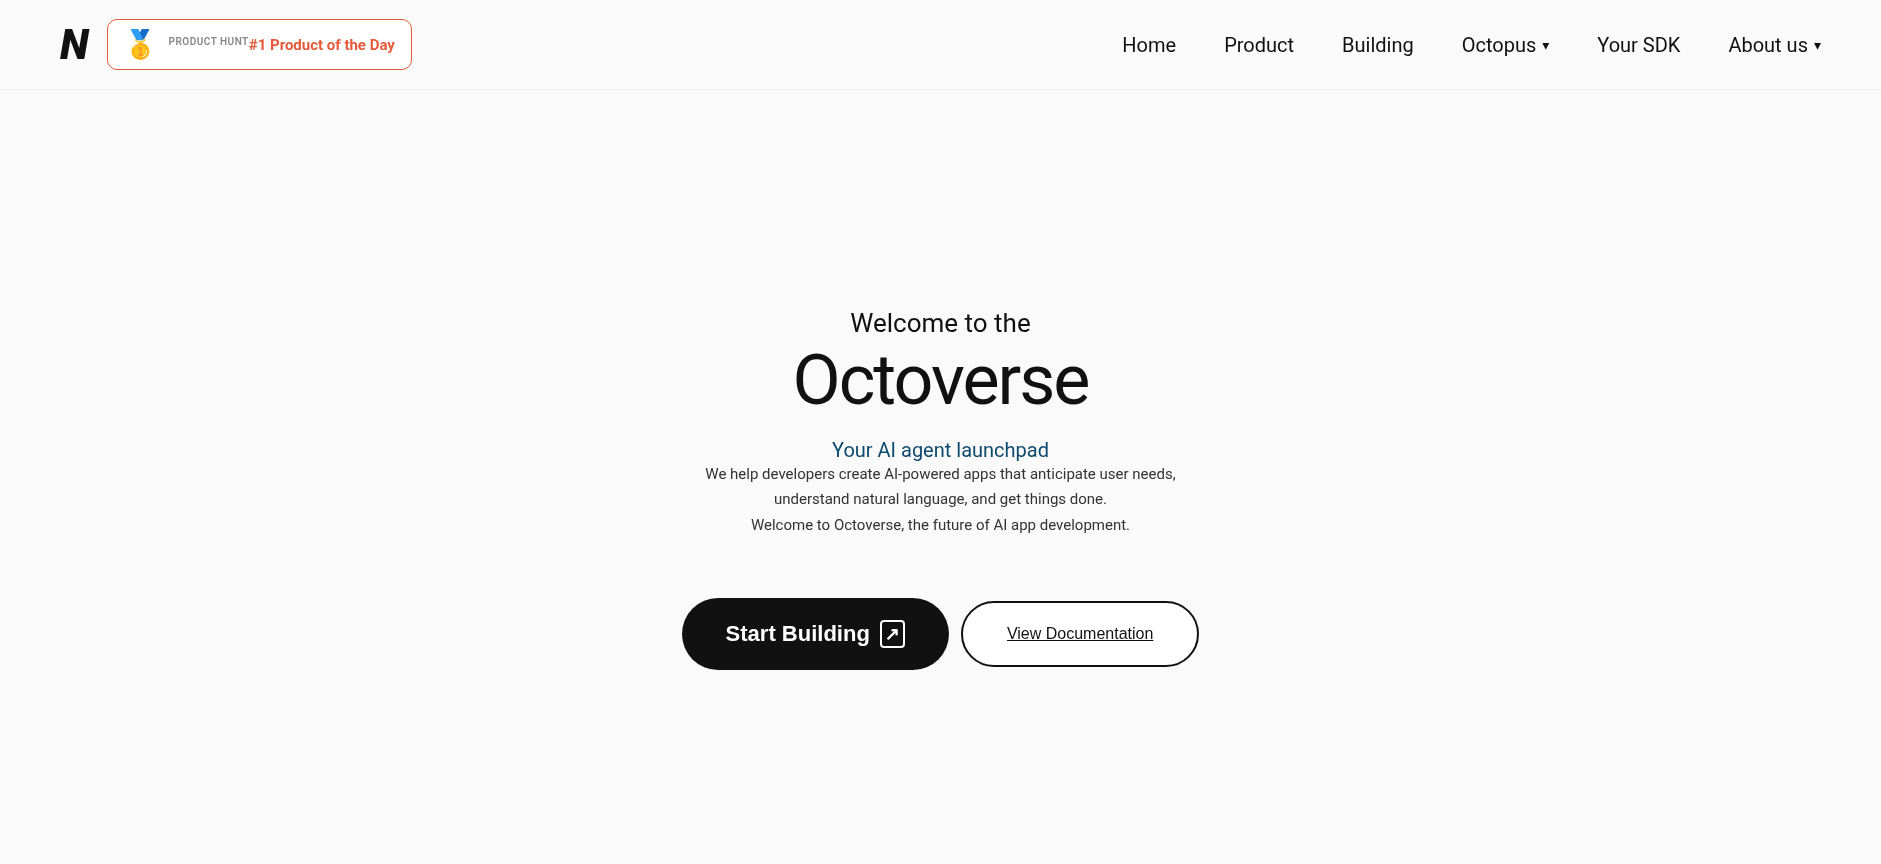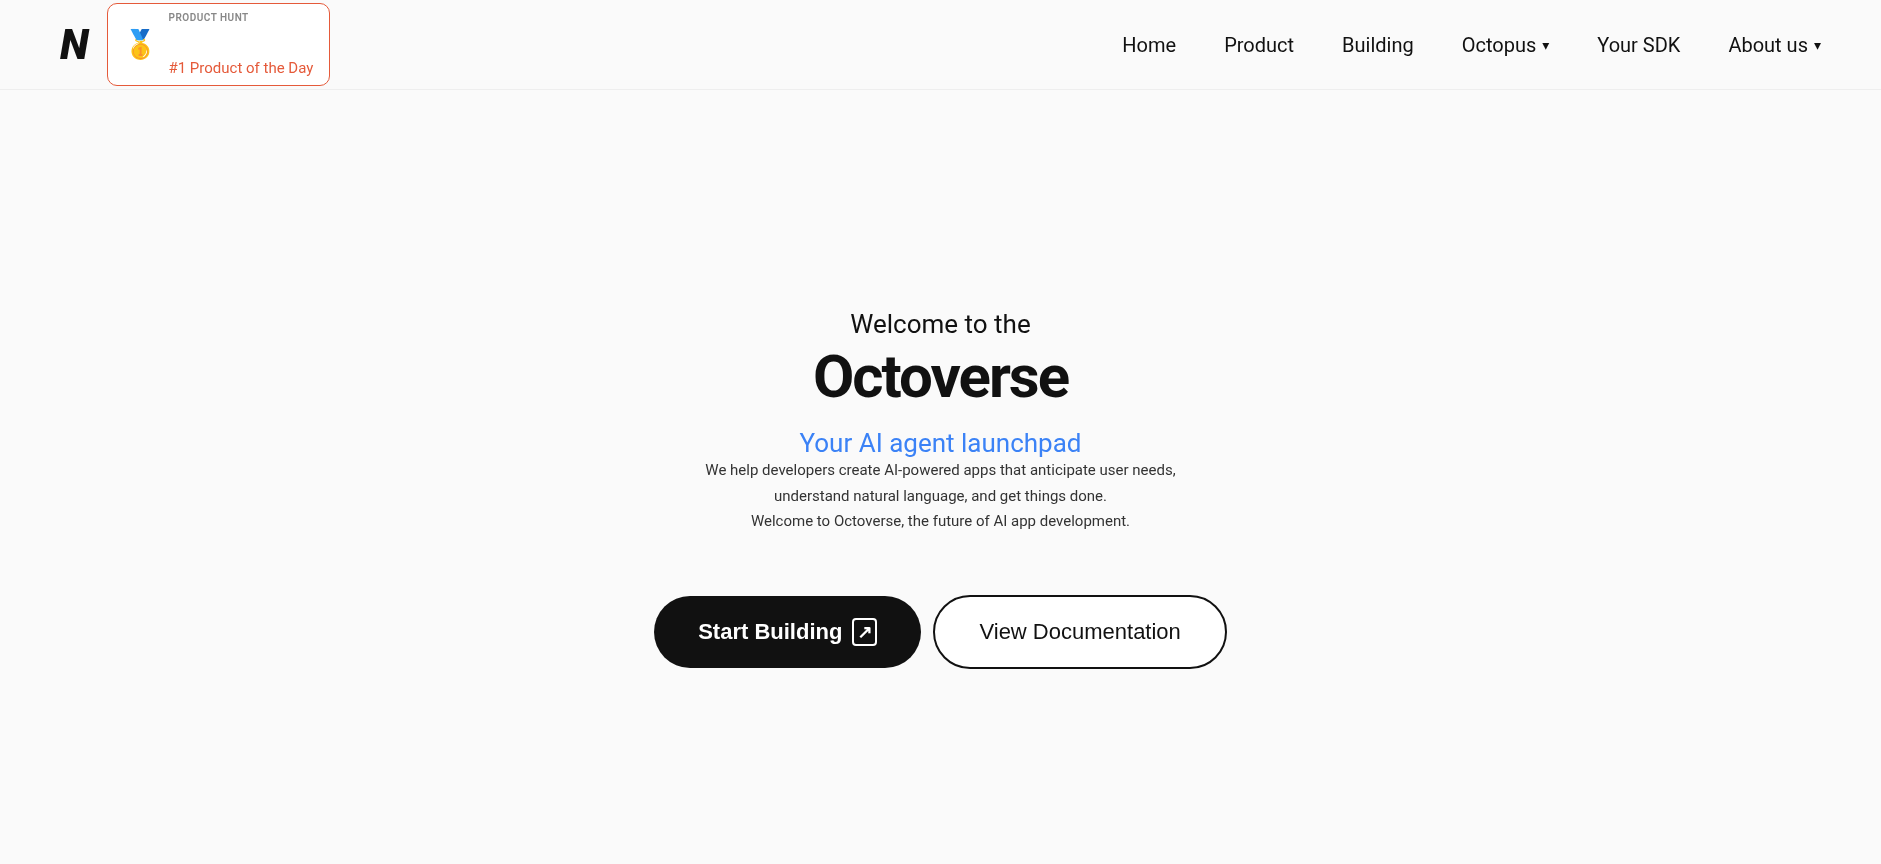--- a/index.html
+++ b/index.html
@@ -51,35 +51,34 @@
       padding: 8px 16px;
       background: #fff;
     }
 
     .ph-medal {
       font-size: 28px;
     }
 
     .ph-text {
       display: flex;
-      flex-direction: column;
-      gap: 36px;
+      flex-direction: row;
     }
 
     .ph-label {
       font-size: 10px;
       font-weight: 600;
       color: #888;
       text-transform: uppercase;
       letter-spacing: 0.5px;
     }
 
     .ph-title {
       font-size: 15px;
-      font-weight: 400;
+      font-weight: 700;
       color: #e55a3a;
     }
 
     nav {
       display: flex;
       align-items: center;
       gap: 48px;
     }
 
     .nav-item {
@@ -110,32 +109,32 @@
     }
 
     .hero-subtitle {
       font-size: 26px;
       font-weight: 400;
       color: #111;
       margin-bottom: 6px;
     }
 
     .hero-title {
-      font-size: 60px;
-      font-weight: 700;
+      font-size: 70px;
+      font-weight: 400;
       color: #111;
       line-height: 1.05;
       margin-bottom: 20px;
       letter-spacing: -2px;
     }
 
     .hero-tagline {
-      font-size: 26px;
-      font-weight: 400;
-      color: #3b82f6;
+      font-size: 20px;
+      font-weight: 400;
+      color: #0c4a6e;
     }
 
     .hero-description {
       font-size: 15px;
       color: #333;
       line-height: 1.7;
       max-width: 820px;
       margin-bottom: 60px;
     }
 
@@ -171,23 +170,24 @@
 
     .btn-secondary {
       display: flex;
       align-items: center;
       gap: 10px;
       background: #fff;
       color: #111;
       border: 2px solid #111;
       border-radius: 50px;
       padding: 22px 44px;
-      font-size: 22px;
+      font-size: 16px;
       font-weight: 500;
       cursor: pointer;
+      text-decoration: underline;
     }
   </style>
 </head>
 <body>
 
 <header>
   <div class="header-left">
     <div class="logo">N</div>
     <div class="product-hunt-badge">
       <span class="ph-medal">🥇</span>

